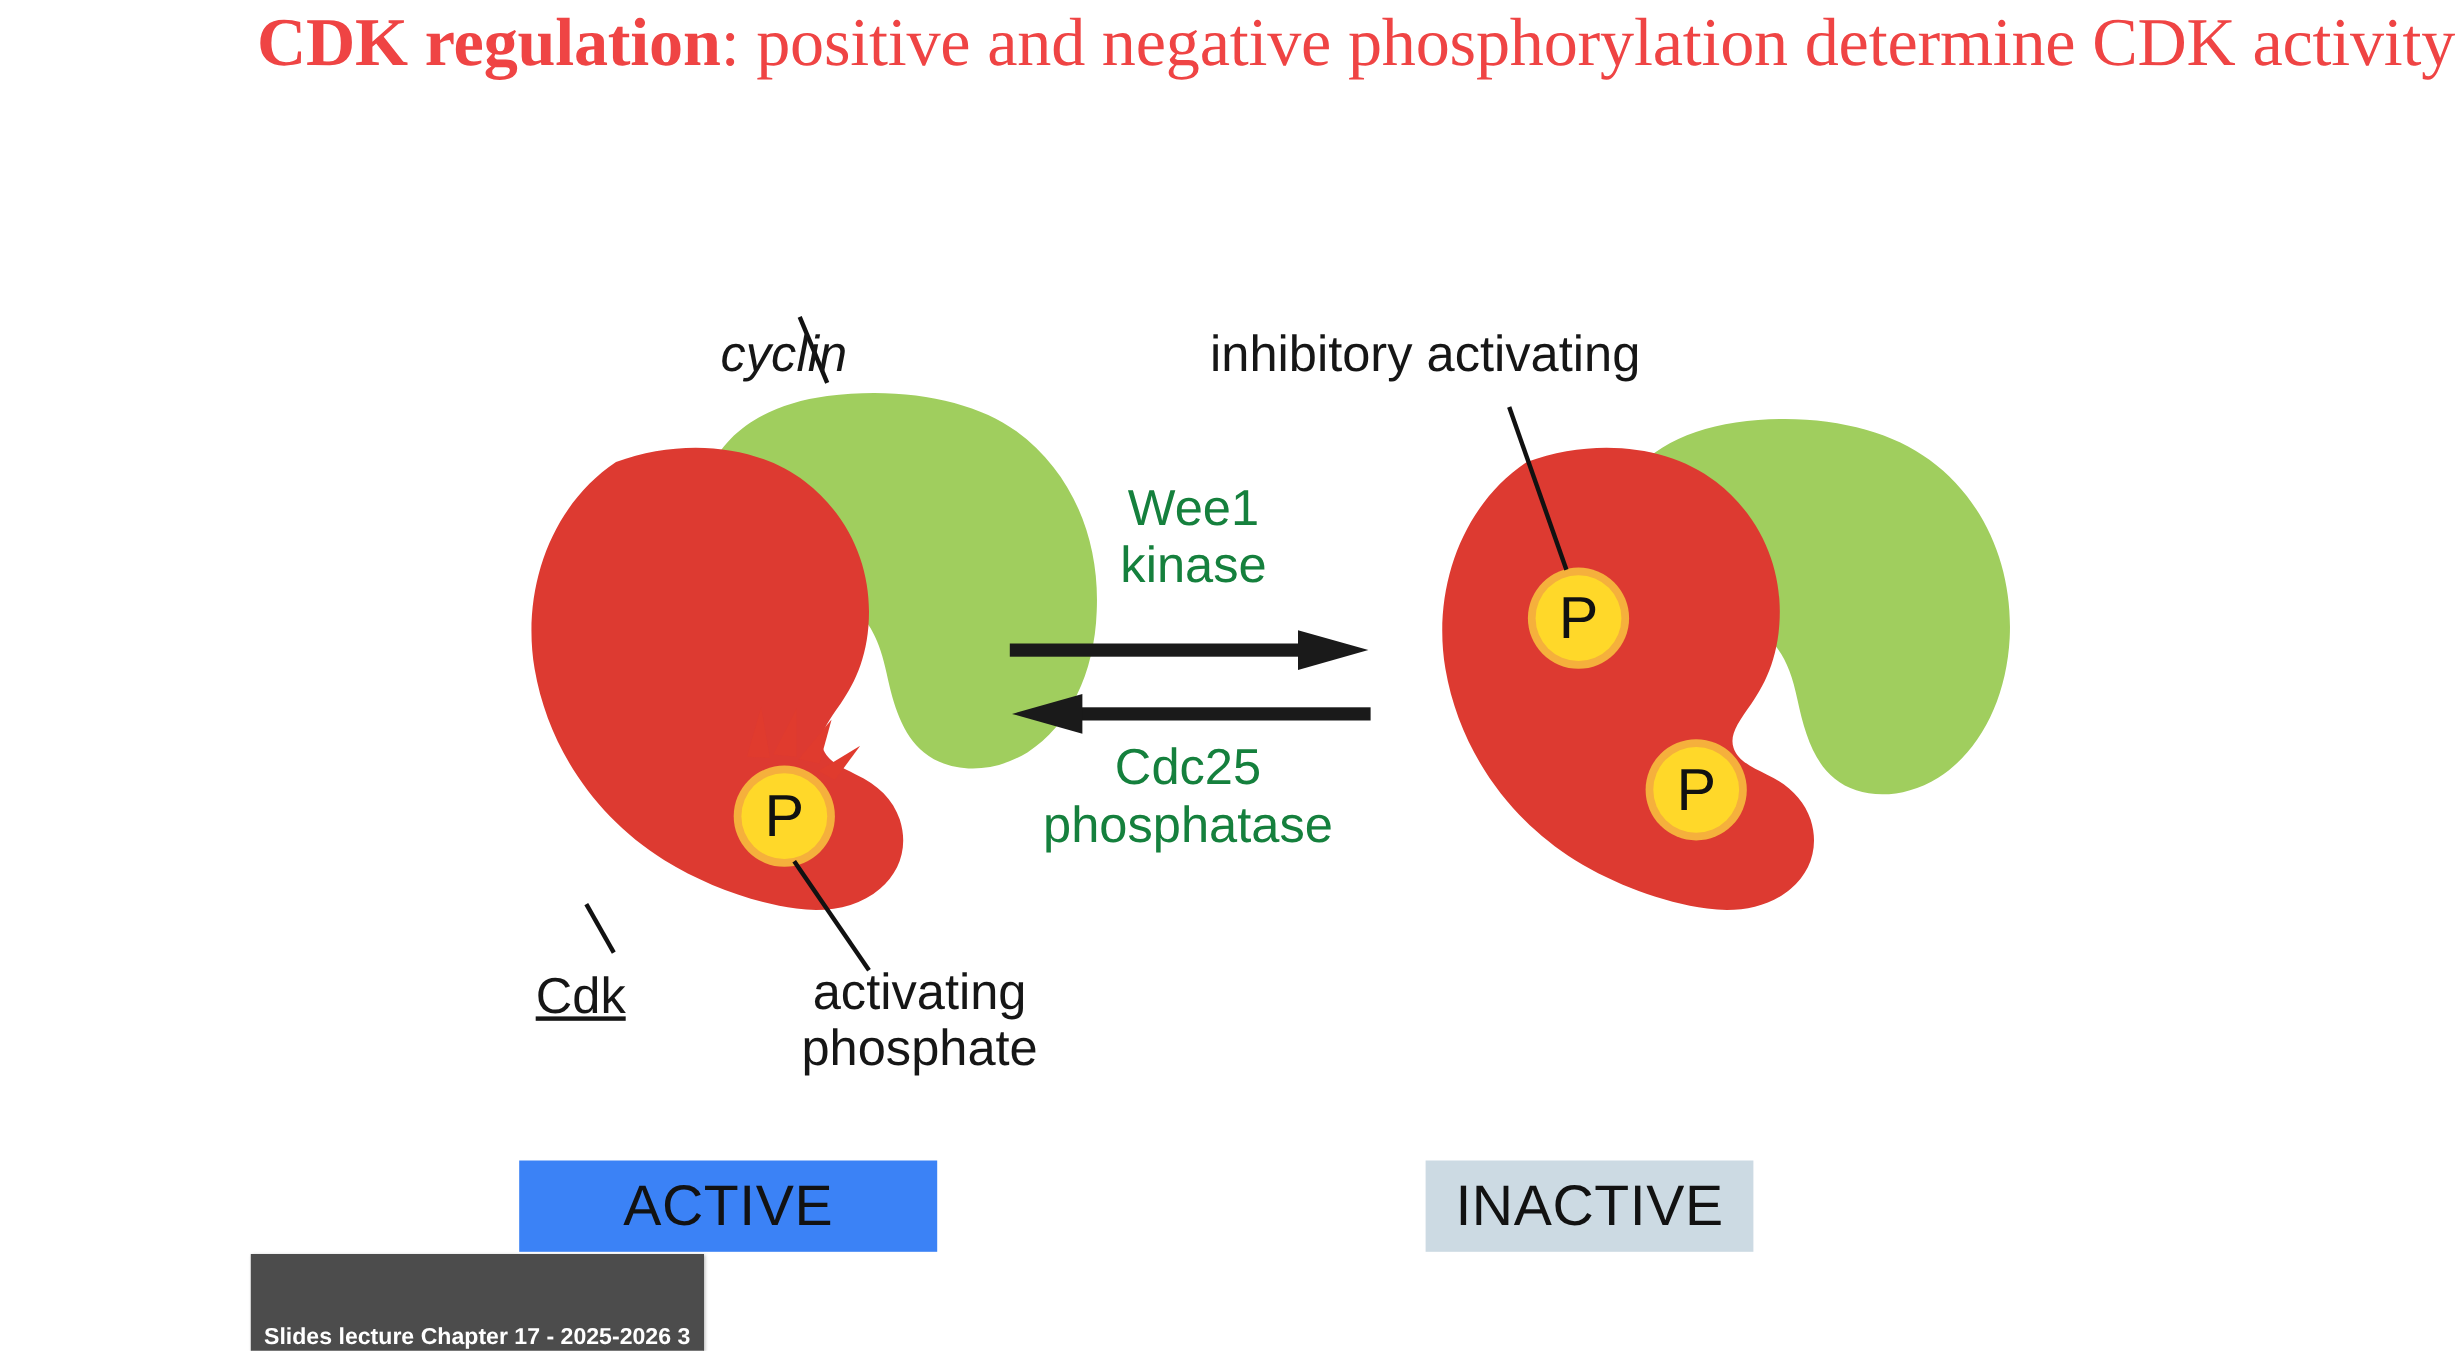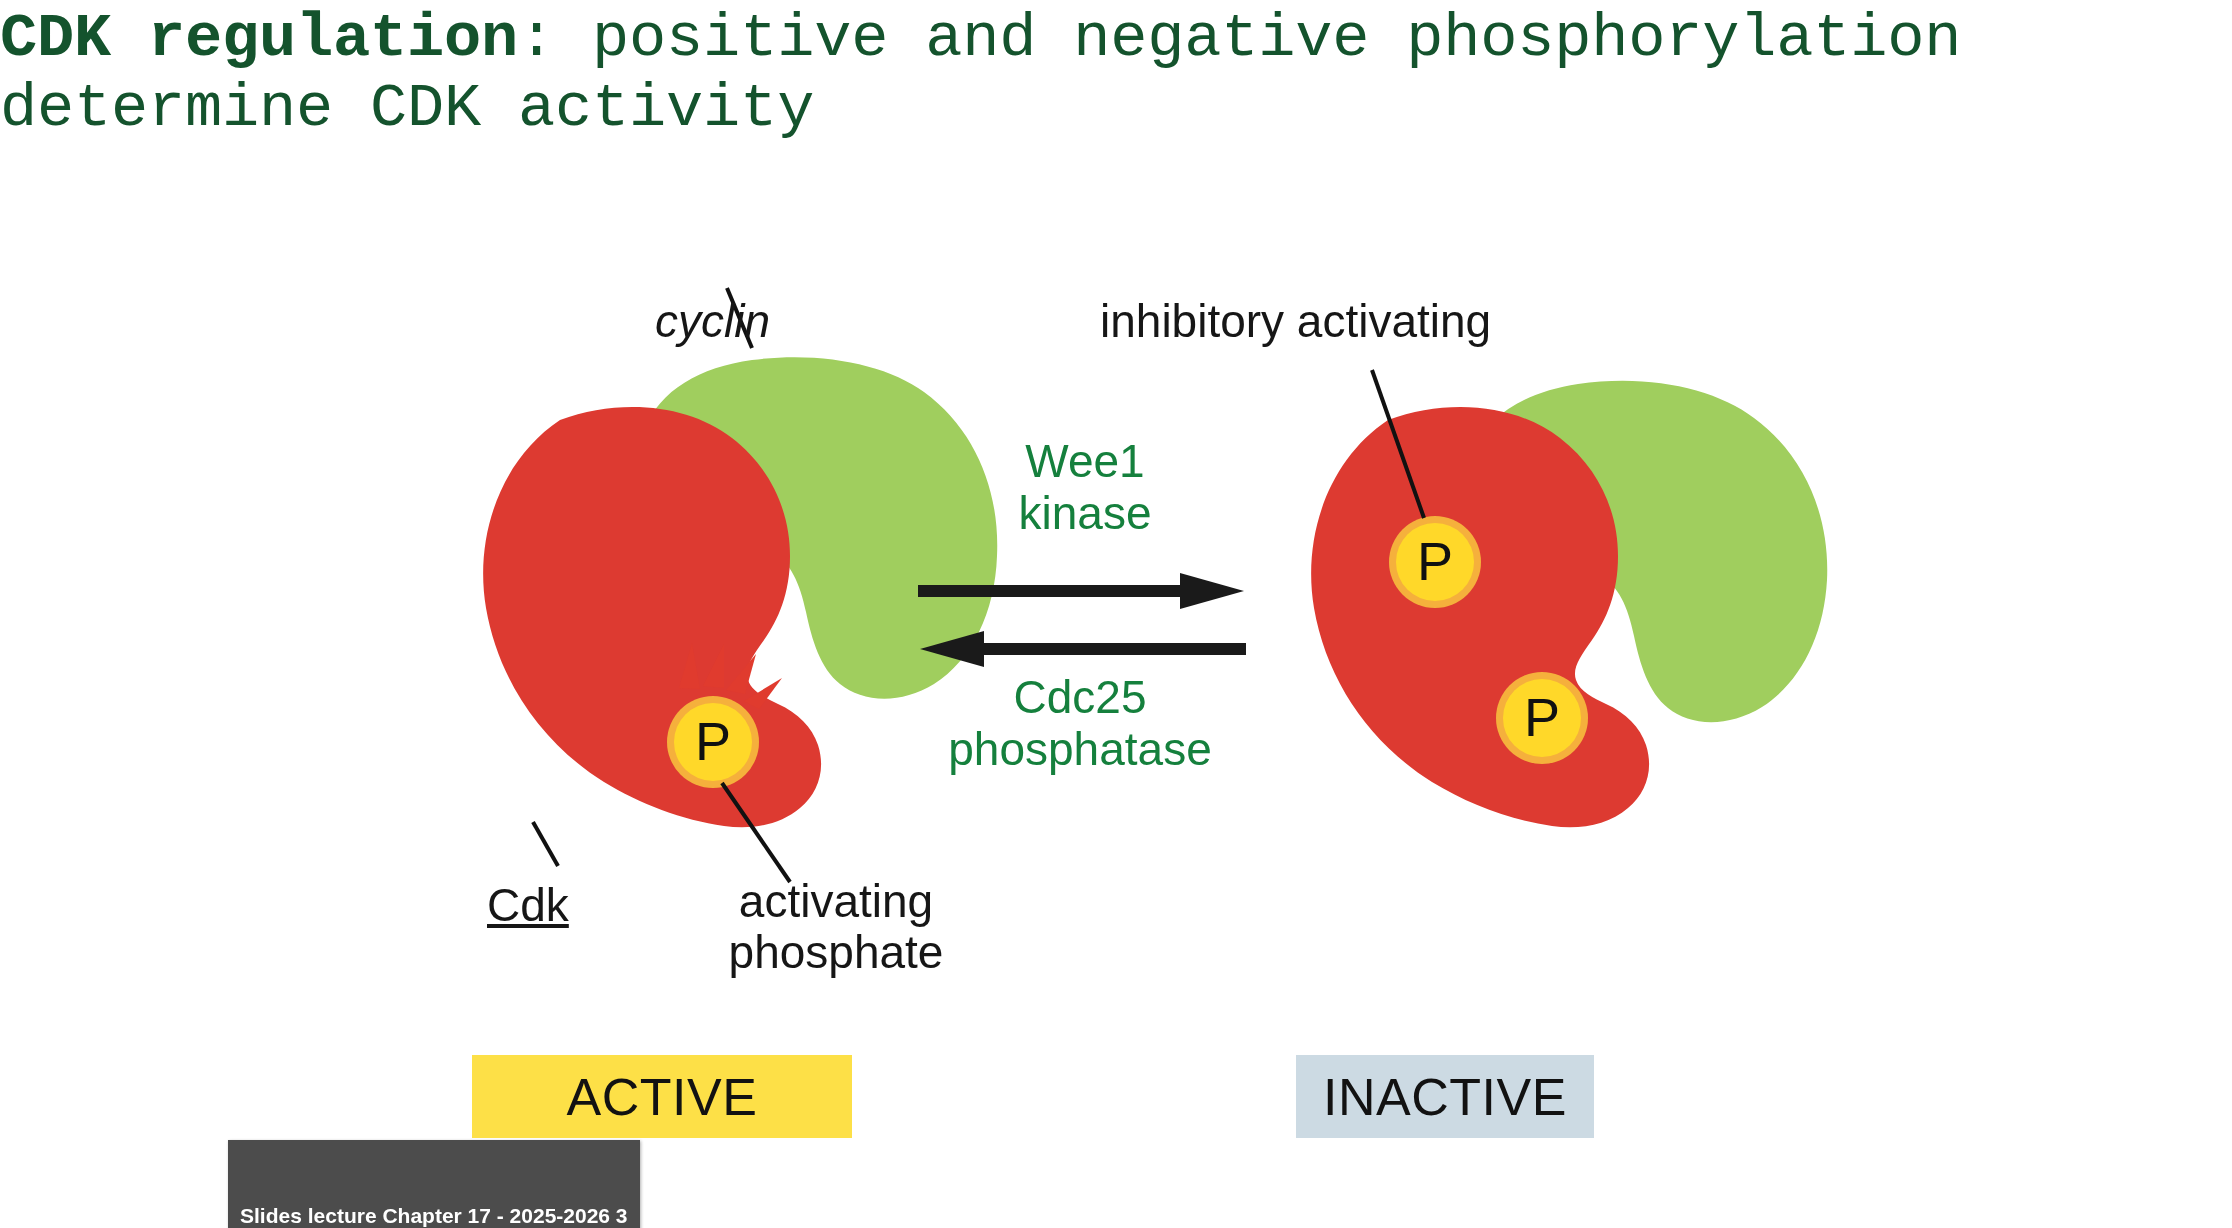--- a/index.html
+++ b/index.html
@@ -15,25 +15,25 @@
     font-family: "Liberation Sans", sans-serif;
     -webkit-font-smoothing: antialiased;
   }
 
   
   #slide-title {
     position: absolute;
     left: 0;
     top: 0;
     width: 2232px;
-    text-align: left;
+    text-align: right;
     font-size: 62px;
     line-height: 1.13;
-    color: #14532d;
-    font-family: Liberation Mono, monospace;
+    color: #ef4444;
+    font-family: Liberation Serif, serif;
     padding-top: 4px;
     letter-spacing: -0.2px;
   }
   #slide-title .bold { font-weight: bold; }
 
   
   #diagram {
     position: absolute;
     left: 0;
     top: 0;
@@ -77,21 +77,21 @@
     font-family: "Liberation Sans", sans-serif;
     font-size: 52px;
     color: #121212;
     letter-spacing: 0.5px;
   }
   #box-active {
     left: 472px;
     top: 1055px;
     width: 380px;
     height: 83px;
-    background: #fde047;
+    background: #3b82f6;
   }
   #box-inactive {
     left: 1296px;
     top: 1055px;
     width: 298px;
     height: 83px;
     background: #ccdae3;
   }
 
   

